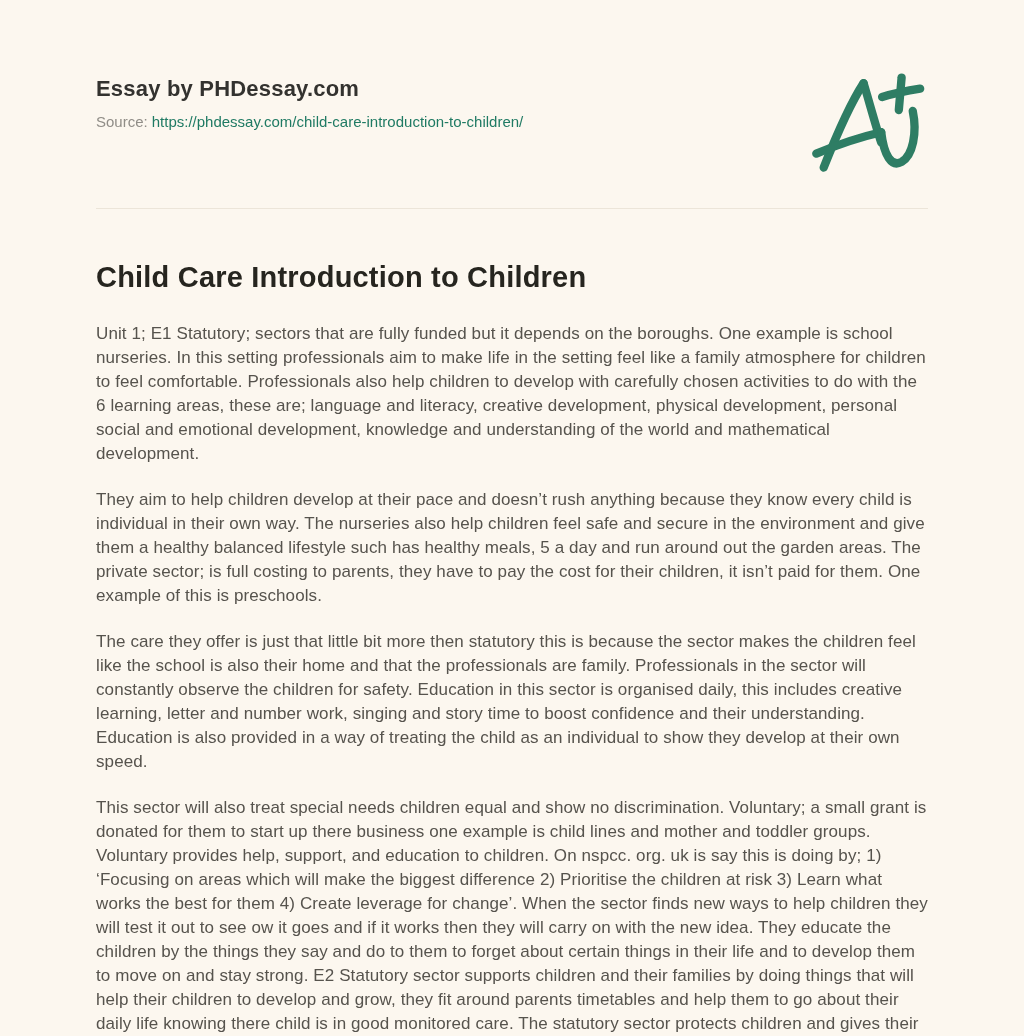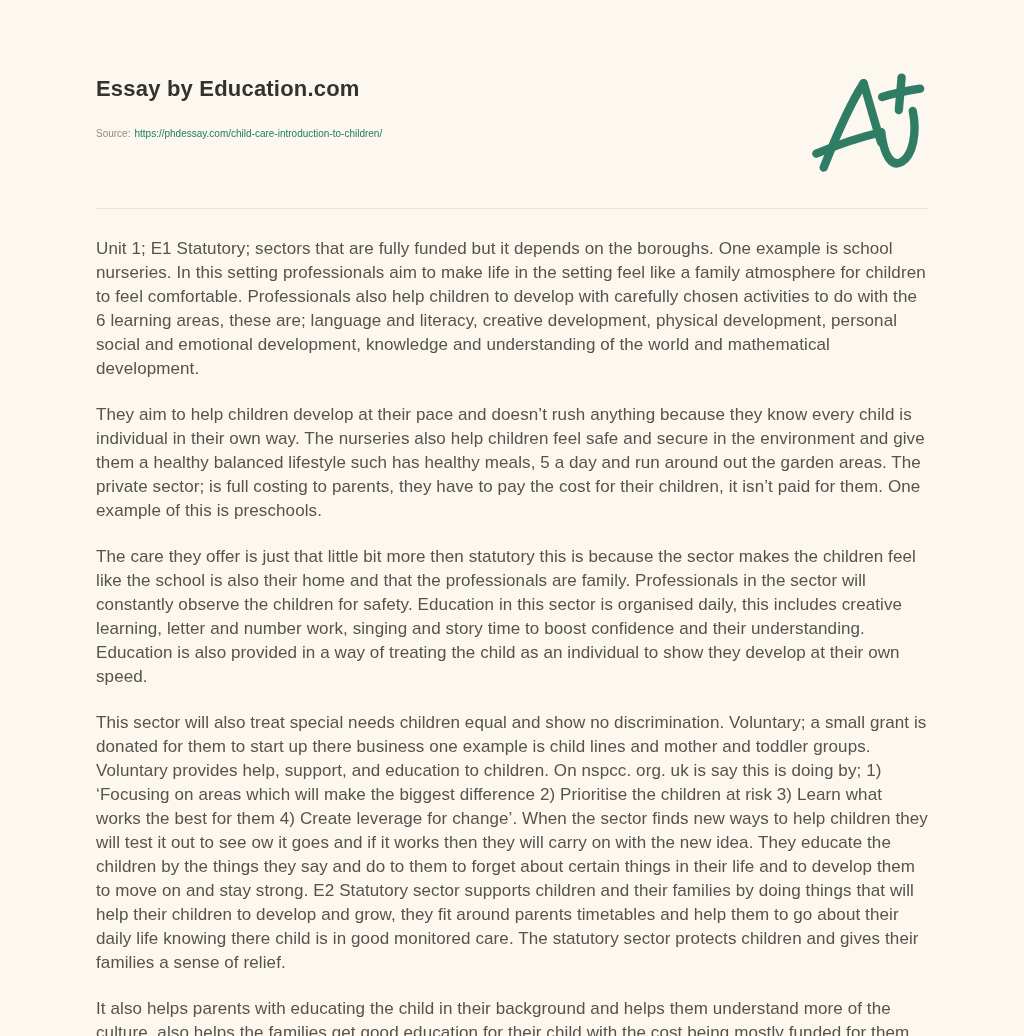--- a/index.html
+++ b/index.html
@@ -21,22 +21,22 @@
     align-items: flex-start;
   }
   .header-left { padding-top: 4px; }
   .site-title {
     font-size: 22px;
     font-weight: 700;
     color: #33322f;
     letter-spacing: 0.2px;
   }
   .source-line {
-    margin-top: 26px;
-    font-size: 10px;
+    margin-top: 11px;
+    font-size: 15px;
     color: #908d87;
   }
   .source-link {
     color: #1f7a63;
     text-decoration: none;
     margin-left: 4px;
   }
   .logo {
     width: 122px;
     height: 102px;
@@ -67,21 +67,21 @@
     letter-spacing: 0.1px;
   }
 </style>
 </head>
 <body>
 
 <div class="page">
 
   <div class="header">
     <div class="header-left">
-      <div class="site-title">Essay by Education.com</div>
+      <div class="site-title">Essay by PHDessay.com</div>
       <div class="source-line">
         <span>Source:</span><a class="source-link" href="#">https://phdessay.com/child-care-introduction-to-children/</a>
       </div>
     </div>
 
     <svg class="logo" viewBox="0 0 130 110" fill="none" stroke="#2e7d64" stroke-width="9" stroke-linecap="round">
 
       <path d="M14 103 C 27 70, 44 32, 57 12"></path>
 
       <path d="M57 12 C 63 32, 70 58, 76 76"></path>
@@ -91,20 +91,21 @@
       <path d="M76 65 C 79 90, 87 103, 98 97 C 110 90, 115 66, 110 42"></path>
 
       <path d="M98 6 C 97 18, 96 30, 95 41"></path>
 
       <path d="M77 27 C 90 23, 105 20, 118 18"></path>
     </svg>
   </div>
 
   <hr class="divider">
 
+  <h1 class="doc-title">Child Care Introduction to Children</h1>
 
   <div class="article">
     <p>Unit 1; E1 Statutory; sectors that are fully funded but it depends on the boroughs. One example is school nurseries. In this setting professionals aim to make life in the setting feel like a family atmosphere for children to feel comfortable. Professionals also help children to develop with carefully chosen activities to do with the 6 learning areas, these are; language and literacy, creative development, physical development, personal social and emotional development, knowledge and understanding of the world and mathematical development.</p>
     <p>They aim to help children develop at their pace and doesn’t rush anything because they know every child is individual in their own way. The nurseries also help children feel safe and secure in the environment and give them a healthy balanced lifestyle such has healthy meals, 5 a day and run around out the garden areas. The private sector; is full costing to parents, they have to pay the cost for their children, it isn’t paid for them. One example of this is preschools.</p>
     <p>The care they offer is just that little bit more then statutory this is because the sector makes the children feel like the school is also their home and that the professionals are family. Professionals in the sector will constantly observe the children for safety. Education in this sector is organised daily, this includes creative learning, letter and number work, singing and story time to boost confidence and their understanding. Education is also provided in a way of treating the child as an individual to show they develop at their own speed.</p>
     <p>This sector will also treat special needs children equal and show no discrimination. Voluntary; a small grant is donated for them to start up there business one example is child lines and mother and toddler groups. Voluntary provides help, support, and education to children. On nspcc. org. uk is say this is doing by; 1) ‘Focusing on areas which will make the biggest difference 2) Prioritise the children at risk 3) Learn what works the best for them 4) Create leverage for change’. When the sector finds new ways to help children they will test it out to see ow it goes and if it works then they will carry on with the new idea. They educate the children by the things they say and do to them to forget about certain things in their life and to develop them to move on and stay strong. E2 Statutory sector supports children and their families by doing things that will help their children to develop and grow, they fit around parents timetables and help them to go about their daily life knowing there child is in good monitored care. The statutory sector protects children and gives their families a sense of relief.</p>
     <p>It also helps parents with educating the child in their background and helps them understand more of the culture, also helps the families get good education for their child with the cost being mostly funded for them so it’s free. The private sector supports families</p>
   </div>
 
 </div>

